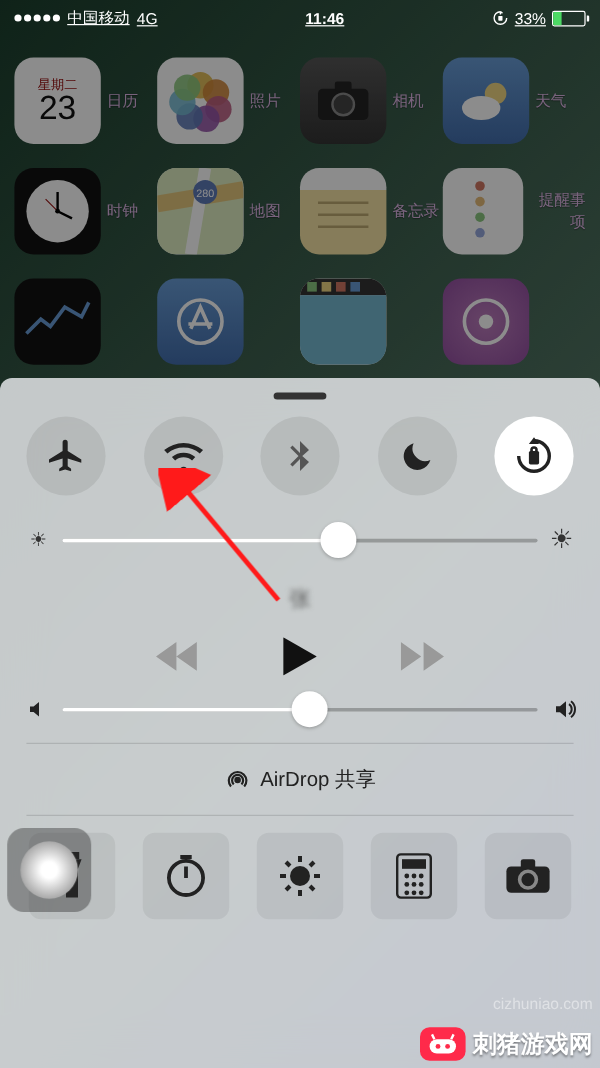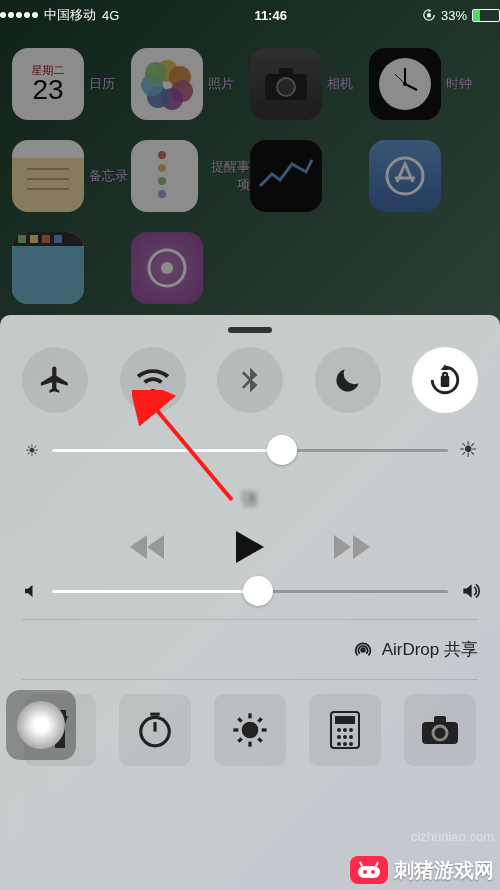--- a/index.html
+++ b/index.html
@@ -7,21 +7,21 @@
 
   .phone-bg {
     position: absolute; inset: 0;
     background: linear-gradient(135deg, #1a3a2a 0%, #2a4a3a 20%, #3a5a4a 40%, #4a6a5a 60%, #3a5a6a 80%, #2a4a6a 100%);
   }
   .bg-dim { position:absolute; inset:0; background: rgba(0,0,0,0.4); }
 
   .status-bar {
     position: absolute; top: 0; left: 0; right: 0; height: 30px;
     display: flex; align-items: center; justify-content: space-between;
-    padding: 0 0; color: #fff; font-size: 13px; z-index: 10;
+    padding: 0 12px; color: #fff; font-size: 13px; z-index: 10; text-decoration: underline;
   }
   .status-left { display: flex; align-items: center; gap: 6px; }
   .dots { display: flex; gap: 2px; }
   .dot { width: 6px; height: 6px; border-radius: 50%; background: #fff; }
   .status-right { display: flex; align-items: center; gap: 5px; }
   .battery { width: 28px; height: 13px; border: 1px solid #fff; border-radius: 2px; position: relative; }
   .battery::after { content:""; position:absolute; right:-4px; top:3px; width:2px; height:5px; background:#fff; border-radius:0 1px 1px 0; }
   .battery-fill { height:100%; width:27%; background:#4cd964; border-radius:1px 0 0 1px; }
 
   .home-grid {
@@ -89,21 +89,21 @@
     position:absolute; width:30px; height:30px; background:#fff; border-radius:50%;
     top:50%; transform:translate(-50%,-50%); box-shadow:0 1px 3px rgba(0,0,0,.25);
   }
 
   .media-title { text-align:center; font-size:18px; color:#555; filter:blur(2px); margin:6px 0 20px; }
   .media-controls { display:flex; justify-content:center; gap:70px; align-items:center; margin-bottom:18px;}
   .mc-btn { font-size:34px; color:#222; }
   .mc-btn.dim { color:#999; }
 
   .airdrop-row {
-    display:flex; align-items:center; justify-content:flex-end; gap:8px;
+    display:flex; align-items:center; justify-content:center; gap:8px;
     height:60px; border-top:1px solid rgba(0,0,0,0.12); font-size:17px; color:#222;
   }
 
   .quick-row {
     display:flex; justify-content:space-between;
     border-top:1px solid rgba(0,0,0,0.12); padding:14px 2px 10px;
   }
   .quick {
     width:72px; height:72px; border-radius:10px;
     background:rgba(0,0,0,0.06);
@@ -196,32 +196,53 @@
   <div class="app">
     <div class="app-icon ic-camera">
       <svg width="46" height="36" viewBox="0 0 46 36">
           <rect x="2" y="8" width="42" height="26" rx="4" fill="#222"></rect>
           <rect x="16" y="2" width="14" height="8" rx="2" fill="#222"></rect>
           <circle cx="23" cy="21" r="9" fill="#444" stroke="#888" stroke-width="2"></circle>
         </svg>
     </div>
     <span class="app-label">相机</span>
   </div>
+  <div class="app">
+    <div class="app-icon ic-weather">
+      <svg width="52" height="40" viewBox="0 0 52 40">
+          <circle cx="34" cy="14" r="9" fill="#ffd54a"></circle>
+          <ellipse cx="22" cy="26" rx="16" ry="10" fill="#fff"></ellipse>
+        </svg>
+    </div>
+    <span class="app-label">天气</span>
+  </div>
 
   <div class="app">
     <div class="app-icon ic-clock">
       <svg width="60" height="60" viewBox="0 0 60 60">
           <circle cx="30" cy="30" r="26" fill="#fff"></circle>
           <line x1="30" y1="30" x2="30" y2="14" stroke="#000" stroke-width="2"></line>
           <line x1="30" y1="30" x2="42" y2="36" stroke="#000" stroke-width="2"></line>
           <line x1="30" y1="30" x2="20" y2="20" stroke="#d00" stroke-width="1"></line>
           <circle cx="30" cy="30" r="2" fill="#000"></circle>
         </svg>
     </div>
     <span class="app-label">时钟</span>
+  </div>
+  <div class="app">
+    <div class="app-icon ic-maps">
+      <svg width="72" height="72" viewBox="0 0 72 72">
+          <rect width="72" height="72" fill="#d8f0a8"></rect>
+          <path d="M0 30 L72 18" stroke="#f7c64a" stroke-width="14"></path>
+          <path d="M28 72 L40 0" stroke="#fff" stroke-width="10"></path>
+          <circle cx="40" cy="20" r="10" fill="#4a7be0"></circle>
+          <text x="40" y="24" font-size="9" fill="#fff" text-anchor="middle">280</text>
+        </svg>
+    </div>
+    <span class="app-label">地图</span>
   </div>
   <div class="app">
     <div class="app-icon ic-notes">
       <svg width="50" height="40" viewBox="0 0 50 40" style="margin-top:14px">
           <line x1="4" y1="6" x2="46" y2="6" stroke="#c9a84a" stroke-width="2"></line>
           <line x1="4" y1="16" x2="46" y2="16" stroke="#c9a84a" stroke-width="2"></line>
           <line x1="4" y1="26" x2="46" y2="26" stroke="#c9a84a" stroke-width="2"></line>
         </svg>
     </div>
     <span class="app-label">备忘录</span>

